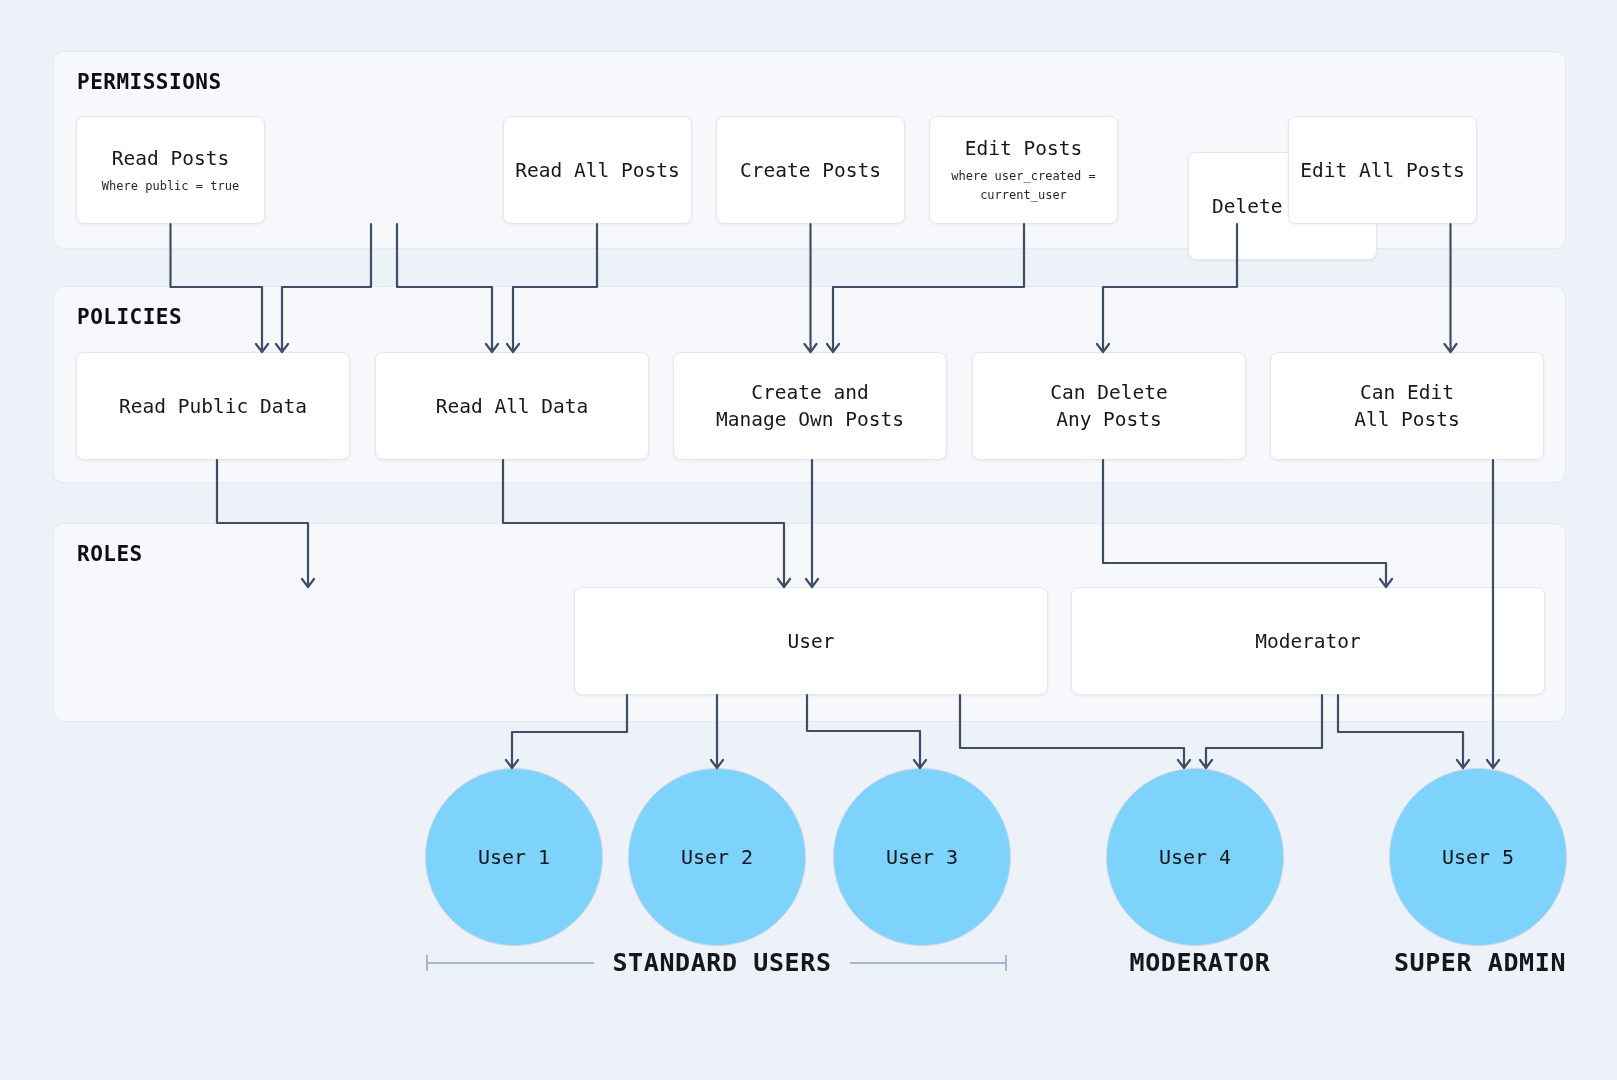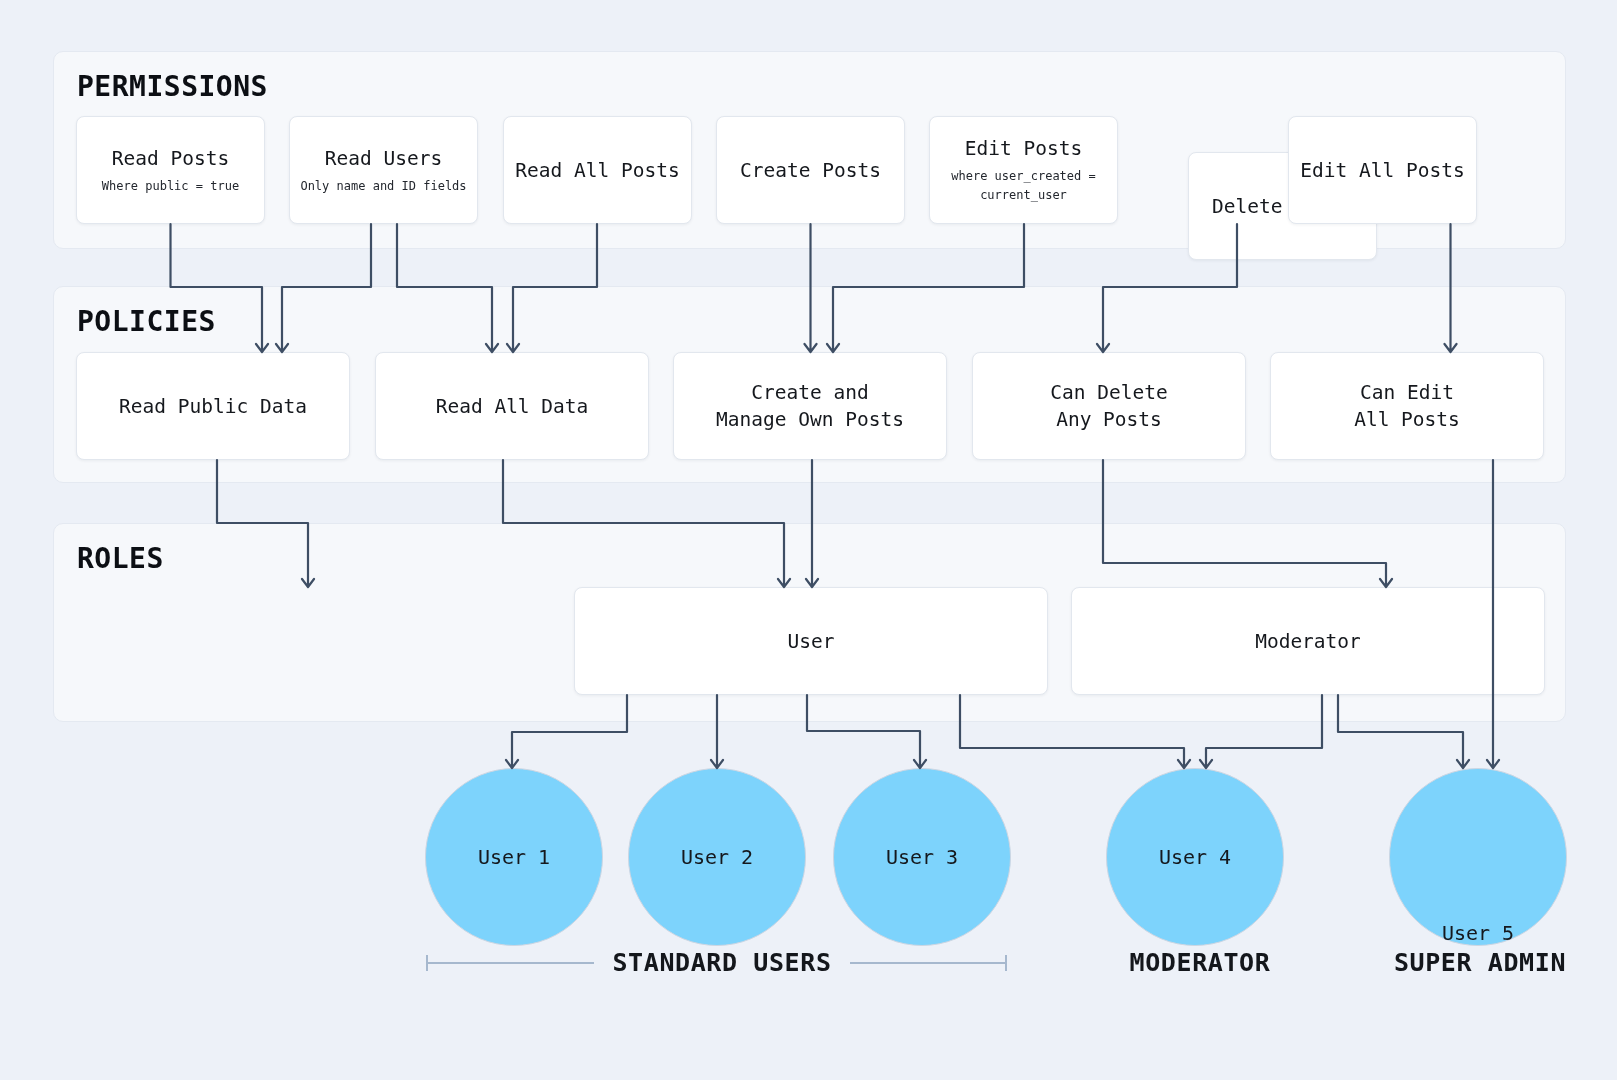--- a/index.html
+++ b/index.html
@@ -12,21 +12,21 @@
   .panel{
     position:absolute;left:53px;width:1513px;
     background:#f6f8fb;border:1px solid #e4e9f1;border-radius:10px;
     box-sizing:border-box;
   }
   #panel-permissions{top:51px;height:198px;}
   #panel-policies{top:286px;height:197px;}
   #panel-roles{top:523px;height:199px;}
   .panel-title{
     position:absolute;left:23px;top:18px;
-    font-size:28px;font-weight:700;letter-spacing:.5px;color:#0c0f14;
+    font-size:21px;font-weight:700;letter-spacing:.5px;color:#0c0f14;
   }
   .node{
     position:absolute;background:#ffffff;
     border:1px solid #e2e7ee;border-radius:8px;
     box-shadow:0 1px 3px rgba(20,30,50,.06);
     box-sizing:border-box;
     display:flex;flex-direction:column;align-items:center;justify-content:center;
   }
   .node .label{
     font-size:19.5px;line-height:27px;color:#15181d;text-align:center;white-space:pre-line;
@@ -46,21 +46,21 @@
   
   .role{top:587px;height:108px;width:474px;}
   #n-role0{left:76px;} #n-role1{left:574px;} #n-role2{left:1071px;}
   
   .user-circle{
     position:absolute;top:768px;width:178px;height:178px;border-radius:50%;
     background:#7dd3fc;border:1px solid #ccd6e3;box-sizing:border-box;
     display:flex;align-items:center;justify-content:center;
     font-size:20px;color:#15181d;
   }
-  #u0{left:425px;} #u1{left:628px;} #u2{left:833px;} #u3{left:1106px;} #u4{left:1389px;align-items:flex-end;}
+  #u0{left:425px;} #u1{left:628px;} #u2{left:833px;} #u3{left:1106px;} #u4{left:1389px;}
   
   .group-label{
     position:absolute;top:948px;height:30px;line-height:30px;
     transform:translateX(-50%);
     font-size:25px;font-weight:700;letter-spacing:.6px;color:#14171c;white-space:nowrap;
   }
   #g0{left:722px;} #g1{left:1200px;} #g2{left:1480px;}
   .bracket-line{position:absolute;top:962px;height:2px;background:#a6b8ce;}
   #bl-left{left:427px;width:167px;}
   #bl-right{left:850px;width:156px;}
@@ -83,24 +83,20 @@
     <div class="panel-title">POLICIES</div>
   </div>
 
   <div class="panel" id="panel-roles">
     <div class="panel-title">ROLES</div>
   </div>
 
   <div class="node perm" id="n-perm0">
     <div class="label">Read Posts</div>
     <div class="sub">Where public = true</div>
-  </div>
-  <div class="node perm" id="n-perm1">
-    <div class="label">Read Users</div>
-    <div class="sub">Only name and ID fields</div>
   </div>
   <div class="node perm" id="n-perm2">
     <div class="label">Read All Posts</div>
   </div>
   <div class="node perm" id="n-perm3">
     <div class="label">Create Posts</div>
   </div>
   <div class="node perm" id="n-perm4">
     <div class="label">Edit Posts</div>
     <div class="sub">where user_created =

